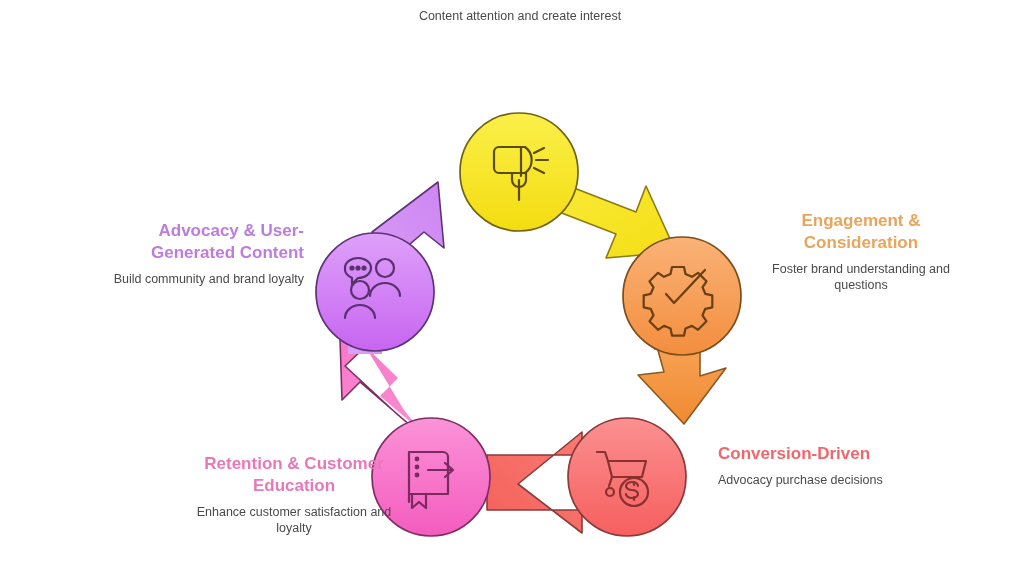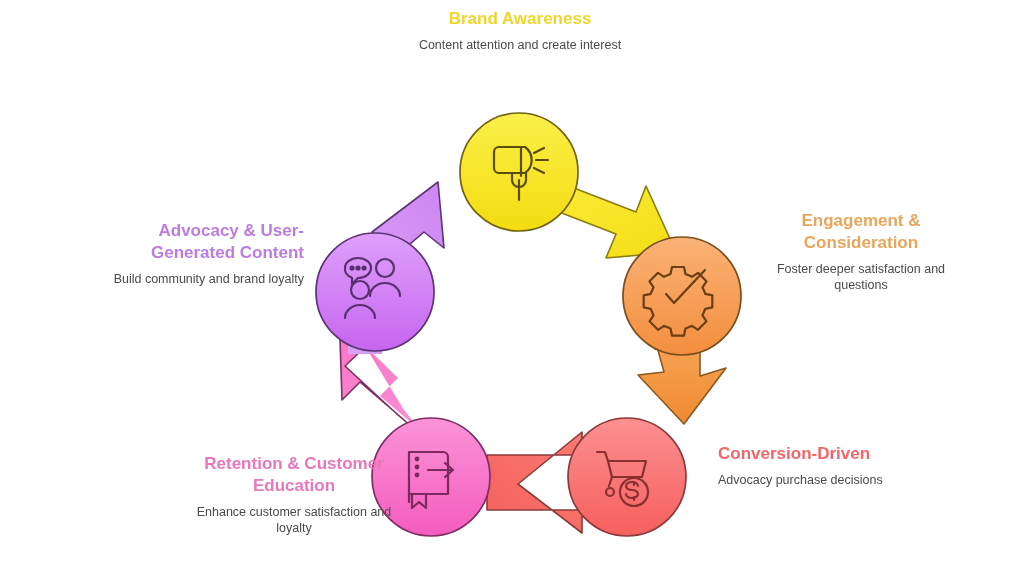--- a/index.html
+++ b/index.html
@@ -193,27 +193,26 @@
         <circle cx="364" cy="268" r="1.5" fill="#59306f"></circle>
         <circle cx="385" cy="268" r="9"></circle>
         <path d="M370 296 a15 13 0 0 1 30 0"></path>
         <circle cx="360" cy="290" r="9"></circle>
         <path d="M345 318 a15 13 0 0 1 30 0"></path>
       </g>
     </g>
   </svg>
 
   <div class="lbl" id="lbl-awareness">
-    <div class="title" style="color:#EDD72B">Brand Awareness</div>
     <div class="desc">Content attention and create interest</div>
   </div>
 
   <div class="lbl" id="lbl-engagement">
     <div class="title" style="color:#E8A55C">Engagement &amp; Consideration</div>
-    <div class="desc">Foster deeper satisfaction and questions</div>
+    <div class="desc">Foster brand understanding and questions</div>
   </div>
 
   <div class="lbl" id="lbl-conversion">
     <div class="title" style="color:#F2666B">Conversion-Driven</div>
     <div class="desc">Advocacy purchase decisions</div>
   </div>
 
   <div class="lbl" id="lbl-advocacy">
     <div class="title" style="color:#BE7BE0">Advocacy &amp; User-Generated Content</div>
     <div class="desc">Build community and brand loyalty</div>

